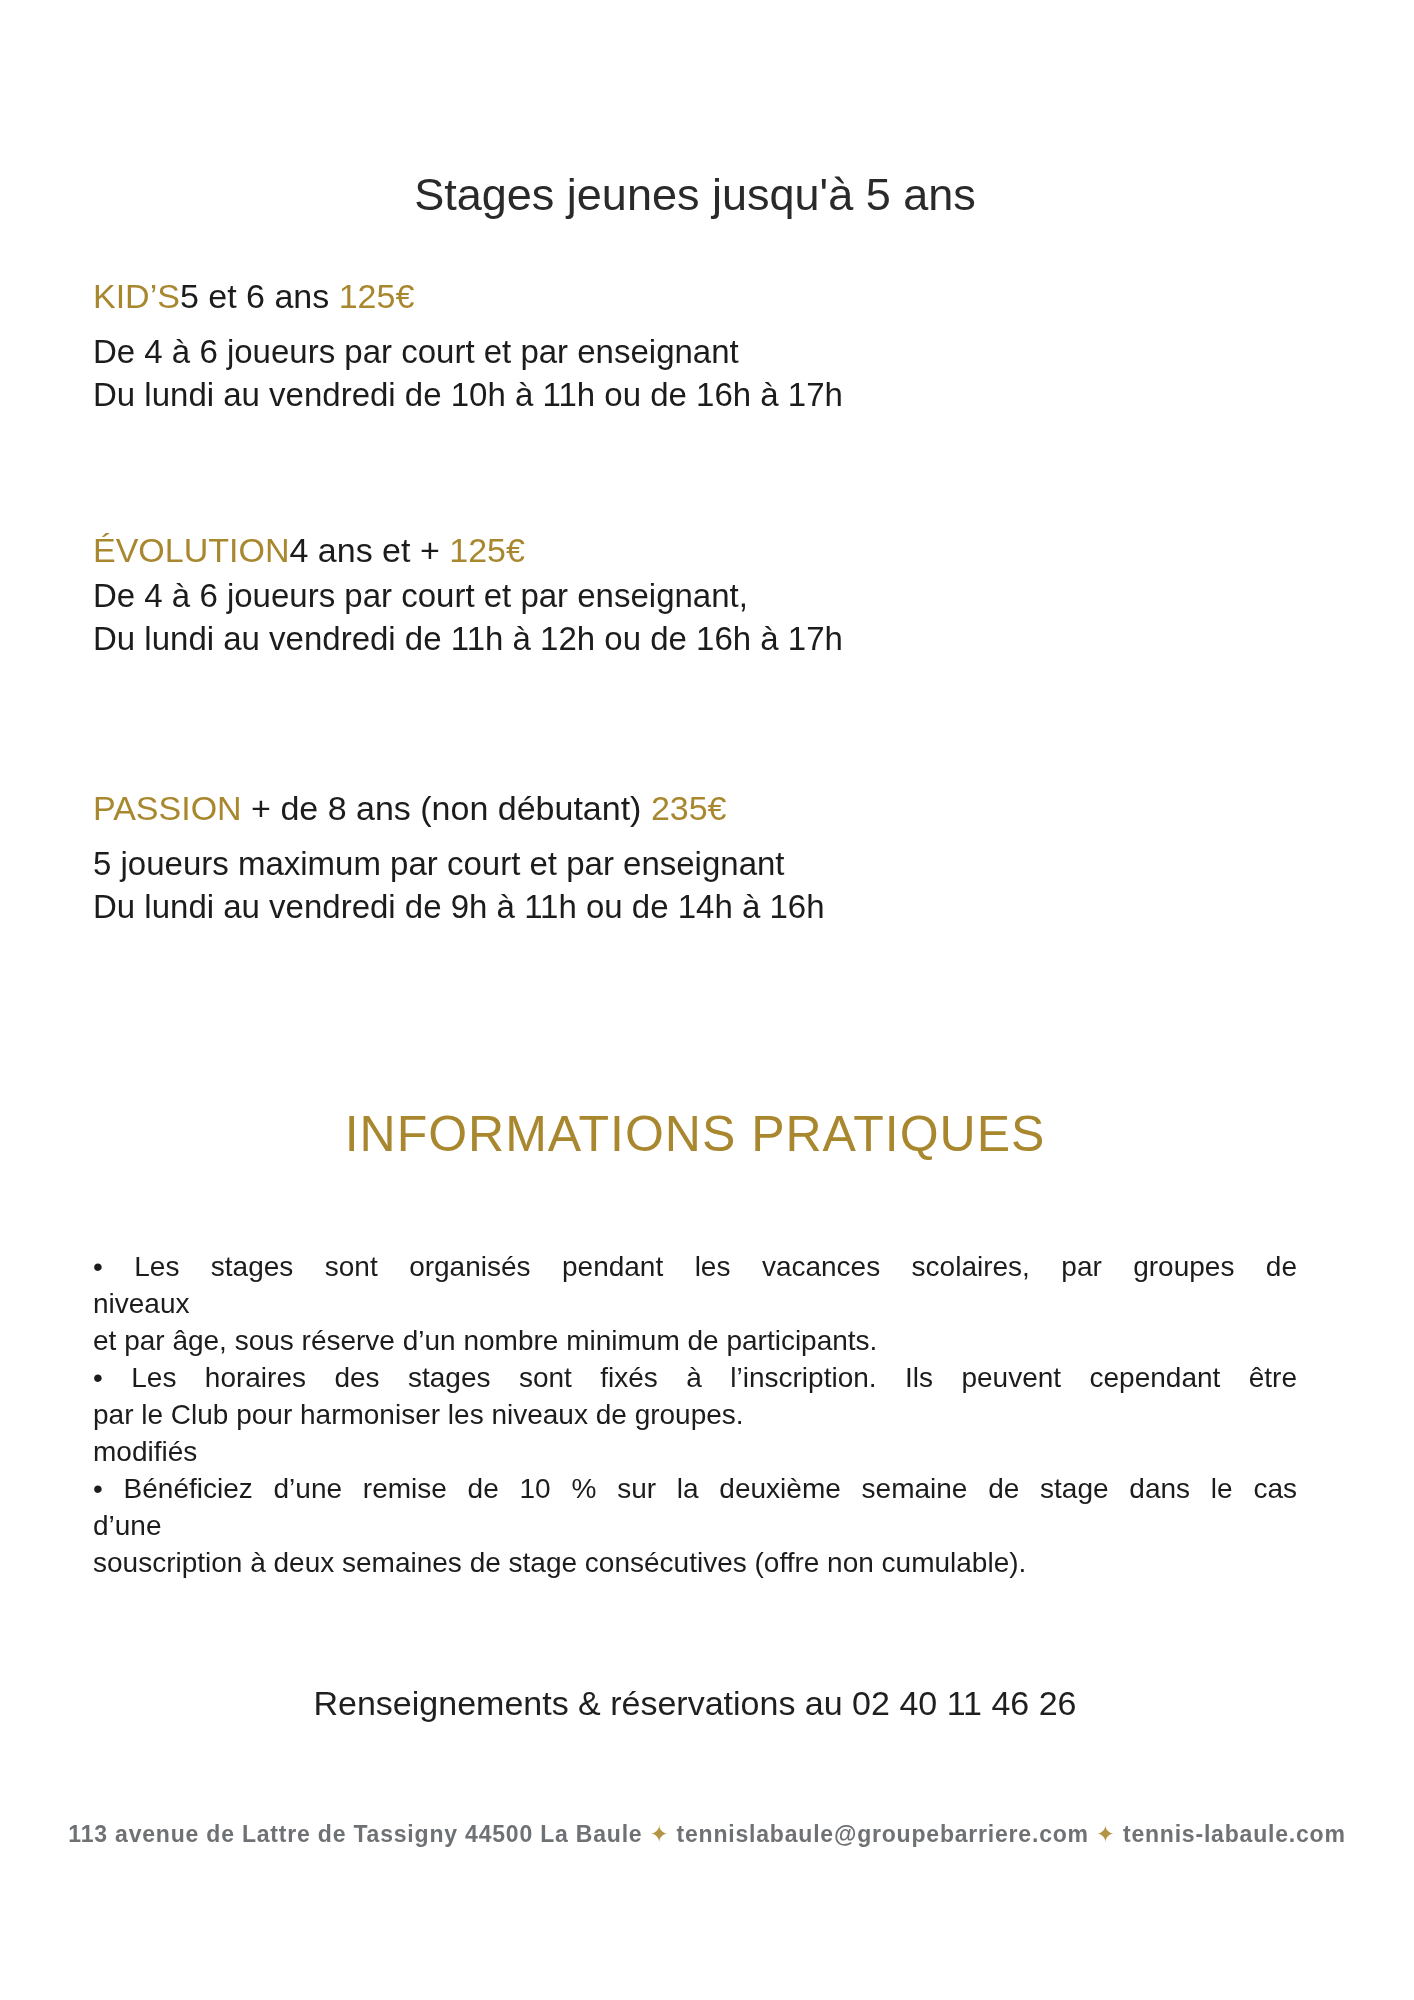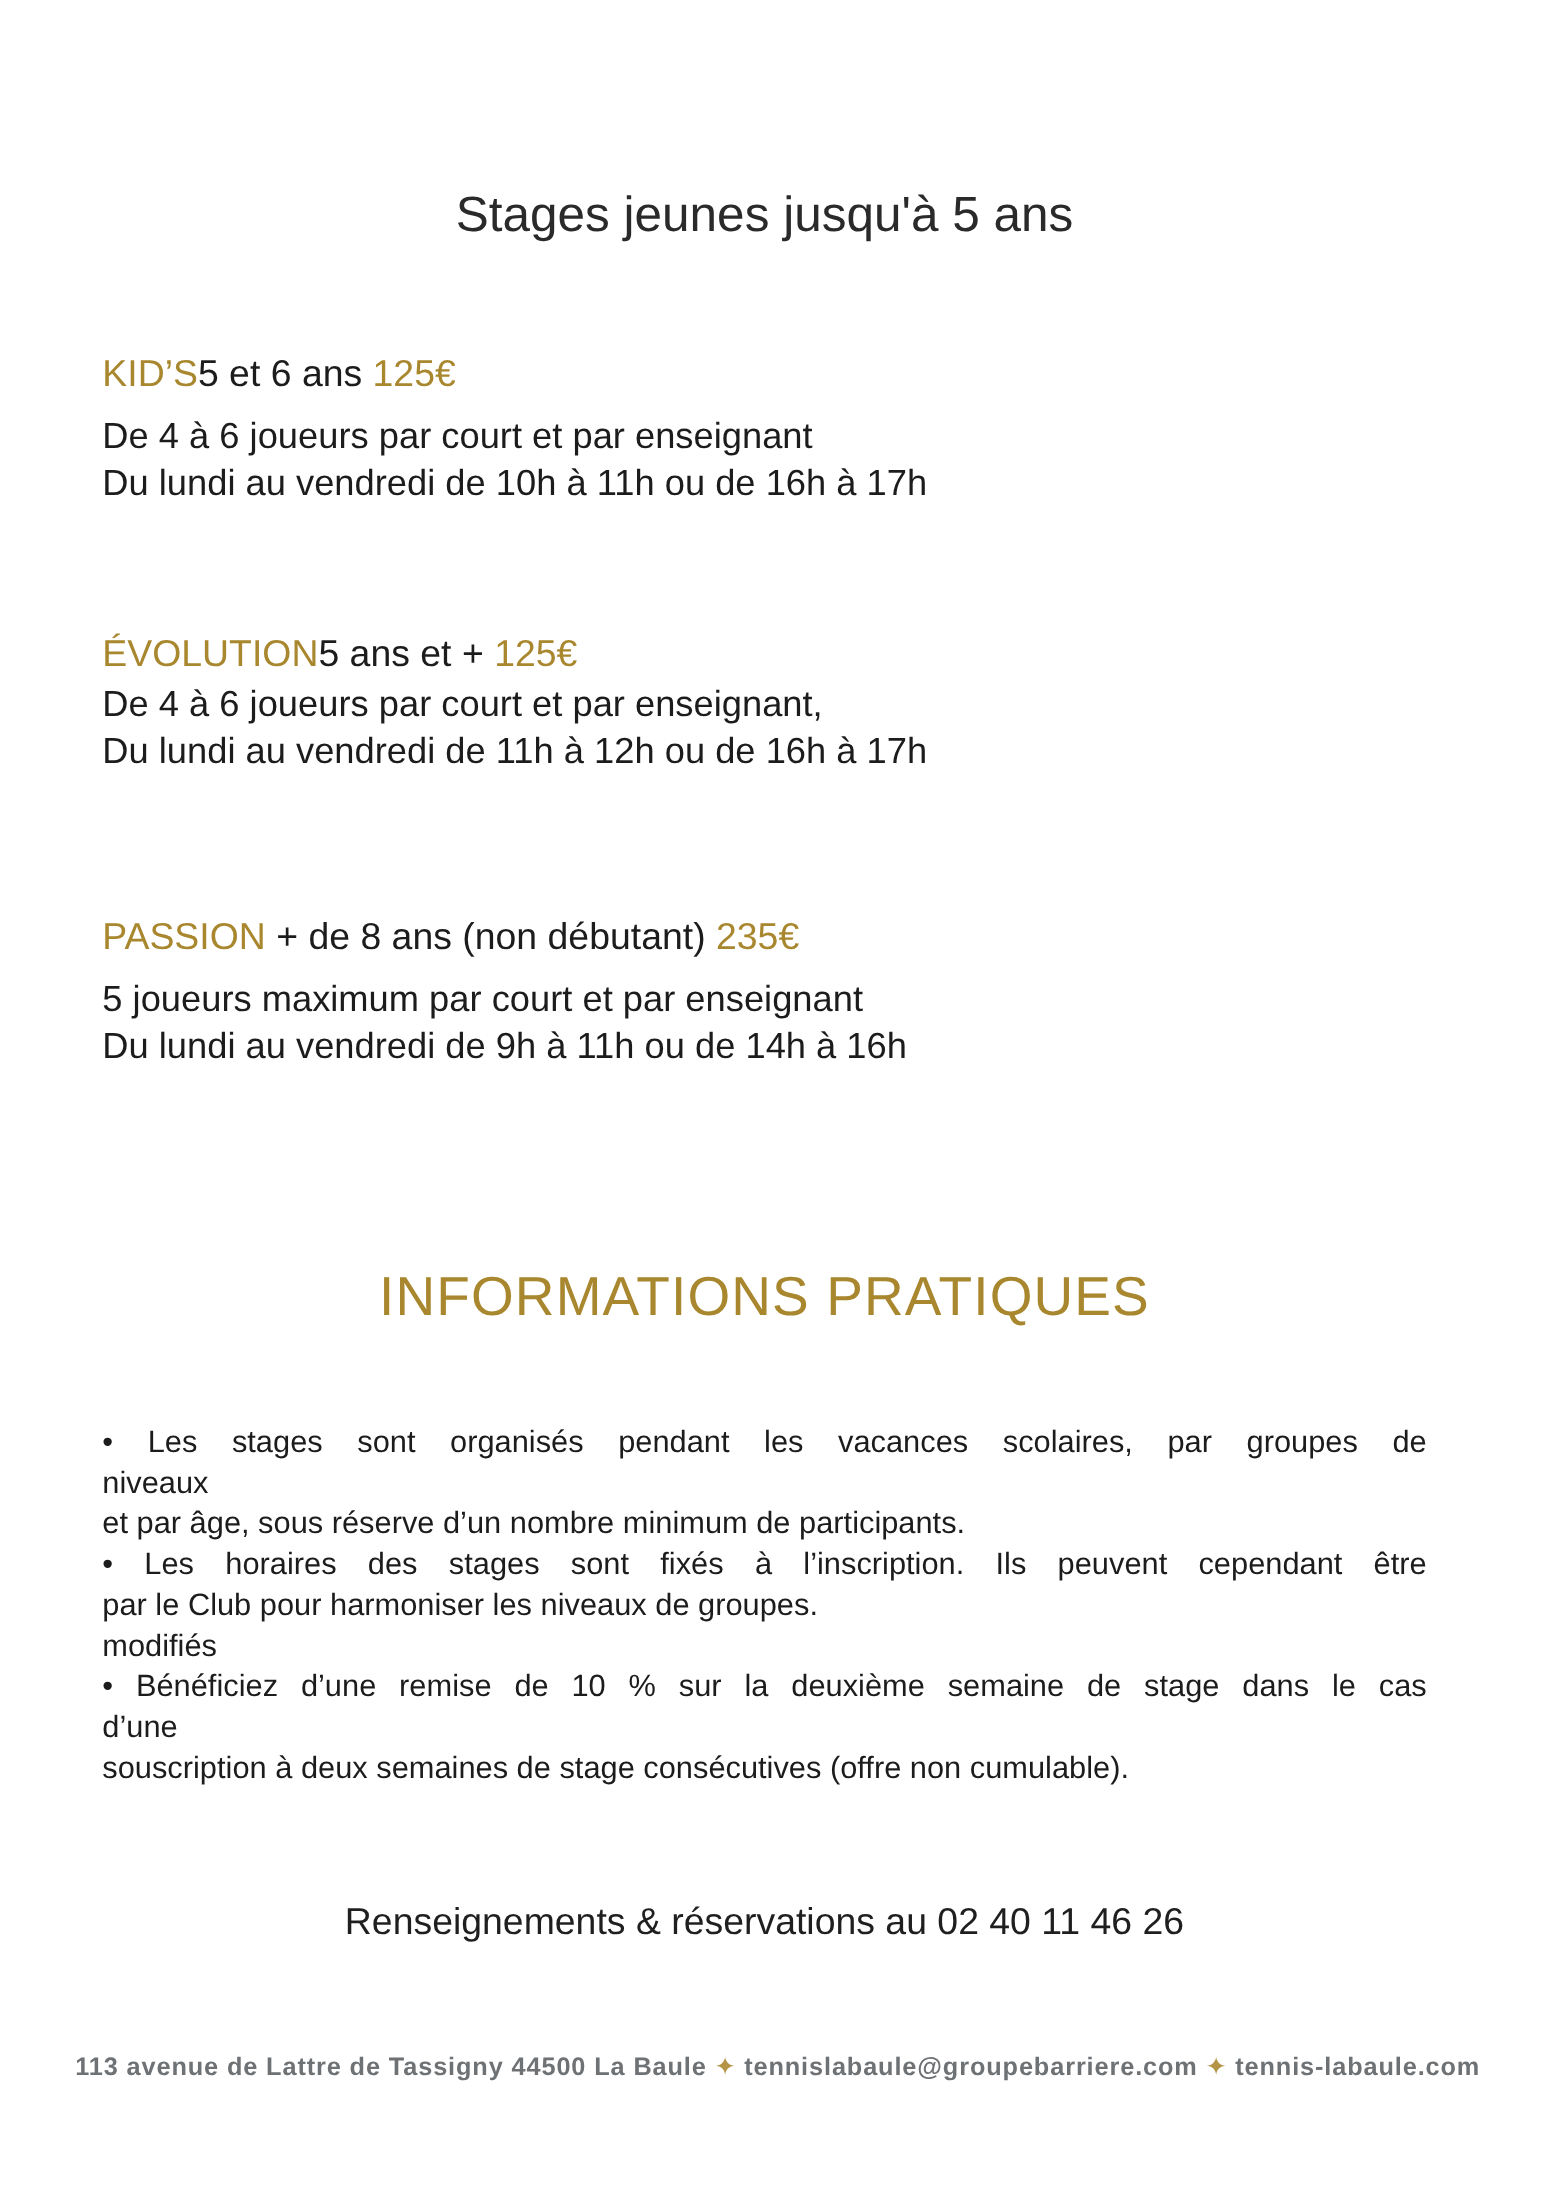--- a/index.html
+++ b/index.html
@@ -21,21 +21,21 @@
   .page-title{
     margin-top:168px;
     text-align:center;
     font-size:45px;
     font-weight:400;
     color:var(--title-dark);
     line-height:1.2;
   }
 
   .stage{font-size:33px;line-height:43px;}
-  .stage-kids{margin-top:96px;}
+  .stage-kids{margin-top:52px;}
   .stage-evolution{margin-top:112px;}
   .stage-passion{margin-top:126px;}
   .stage-heading{
     font-size:34px;font-weight:400;line-height:44px;margin-bottom:12px;
   }
   .stage-evolution .stage-heading{margin-bottom:2px;}
   .gold{color:var(--gold);}
 
   .info-heading{
     margin-top:176px;
@@ -83,21 +83,21 @@
 
   <section class="stage stage-kids">
     <h2 class="stage-heading"><span class="gold">KID’S</span><span>5 et 6 ans </span><span class="gold">125€</span></h2>
     <div class="stage-body">
       <div>De 4 à 6 joueurs par court et par enseignant</div>
       <div>Du lundi au vendredi de 10h à 11h ou de 16h à 17h</div>
     </div>
   </section>
 
   <section class="stage stage-evolution">
-    <h2 class="stage-heading"><span class="gold">ÉVOLUTION</span><span>5 ans et + </span><span class="gold">125€</span></h2>
+    <h2 class="stage-heading"><span class="gold">ÉVOLUTION</span><span>4 ans et + </span><span class="gold">125€</span></h2>
     <div class="stage-body">
       <div>De 4 à 6 joueurs par court et par enseignant,</div>
       <div>Du lundi au vendredi de 11h à 12h ou de 16h à 17h</div>
     </div>
   </section>
 
   <section class="stage stage-passion">
     <h2 class="stage-heading"><span class="gold">PASSION</span><span> + de 8 ans (non débutant) </span><span class="gold">235€</span></h2>
     <div class="stage-body">
       <div>5 joueurs maximum par court et par enseignant</div>

